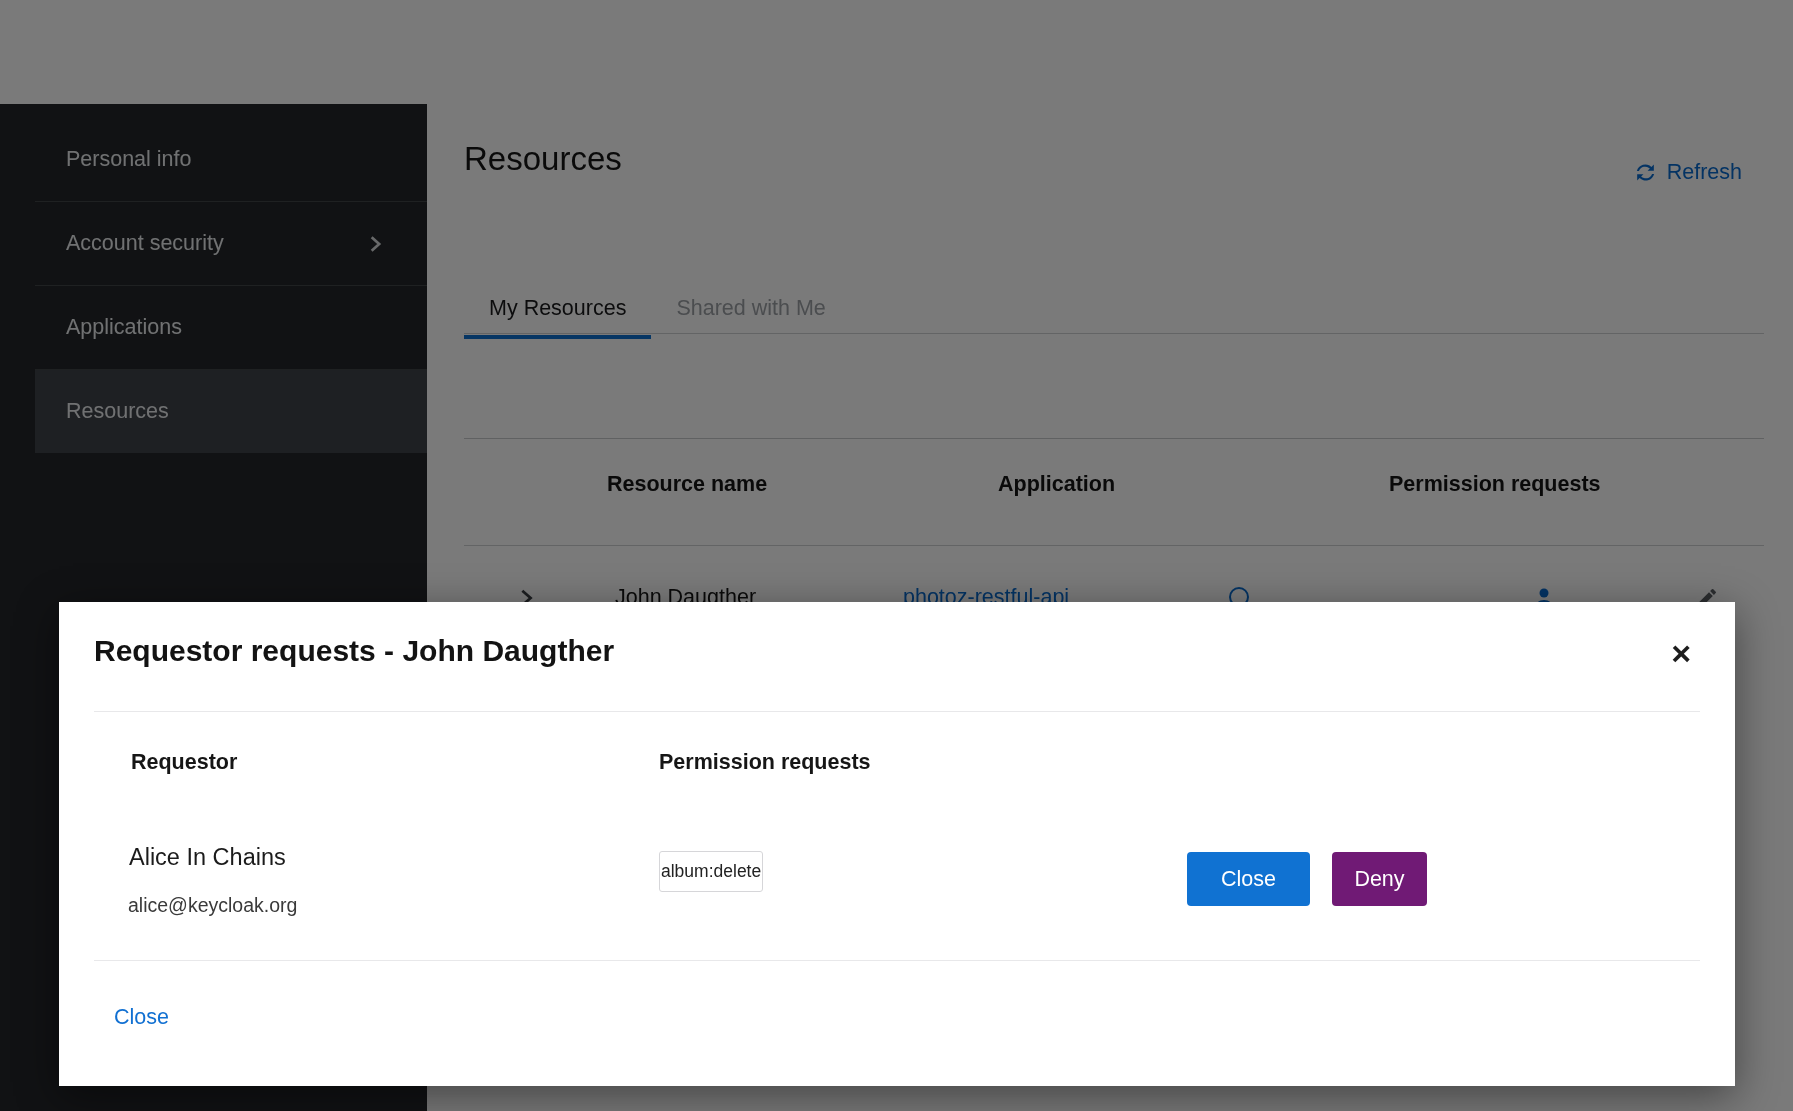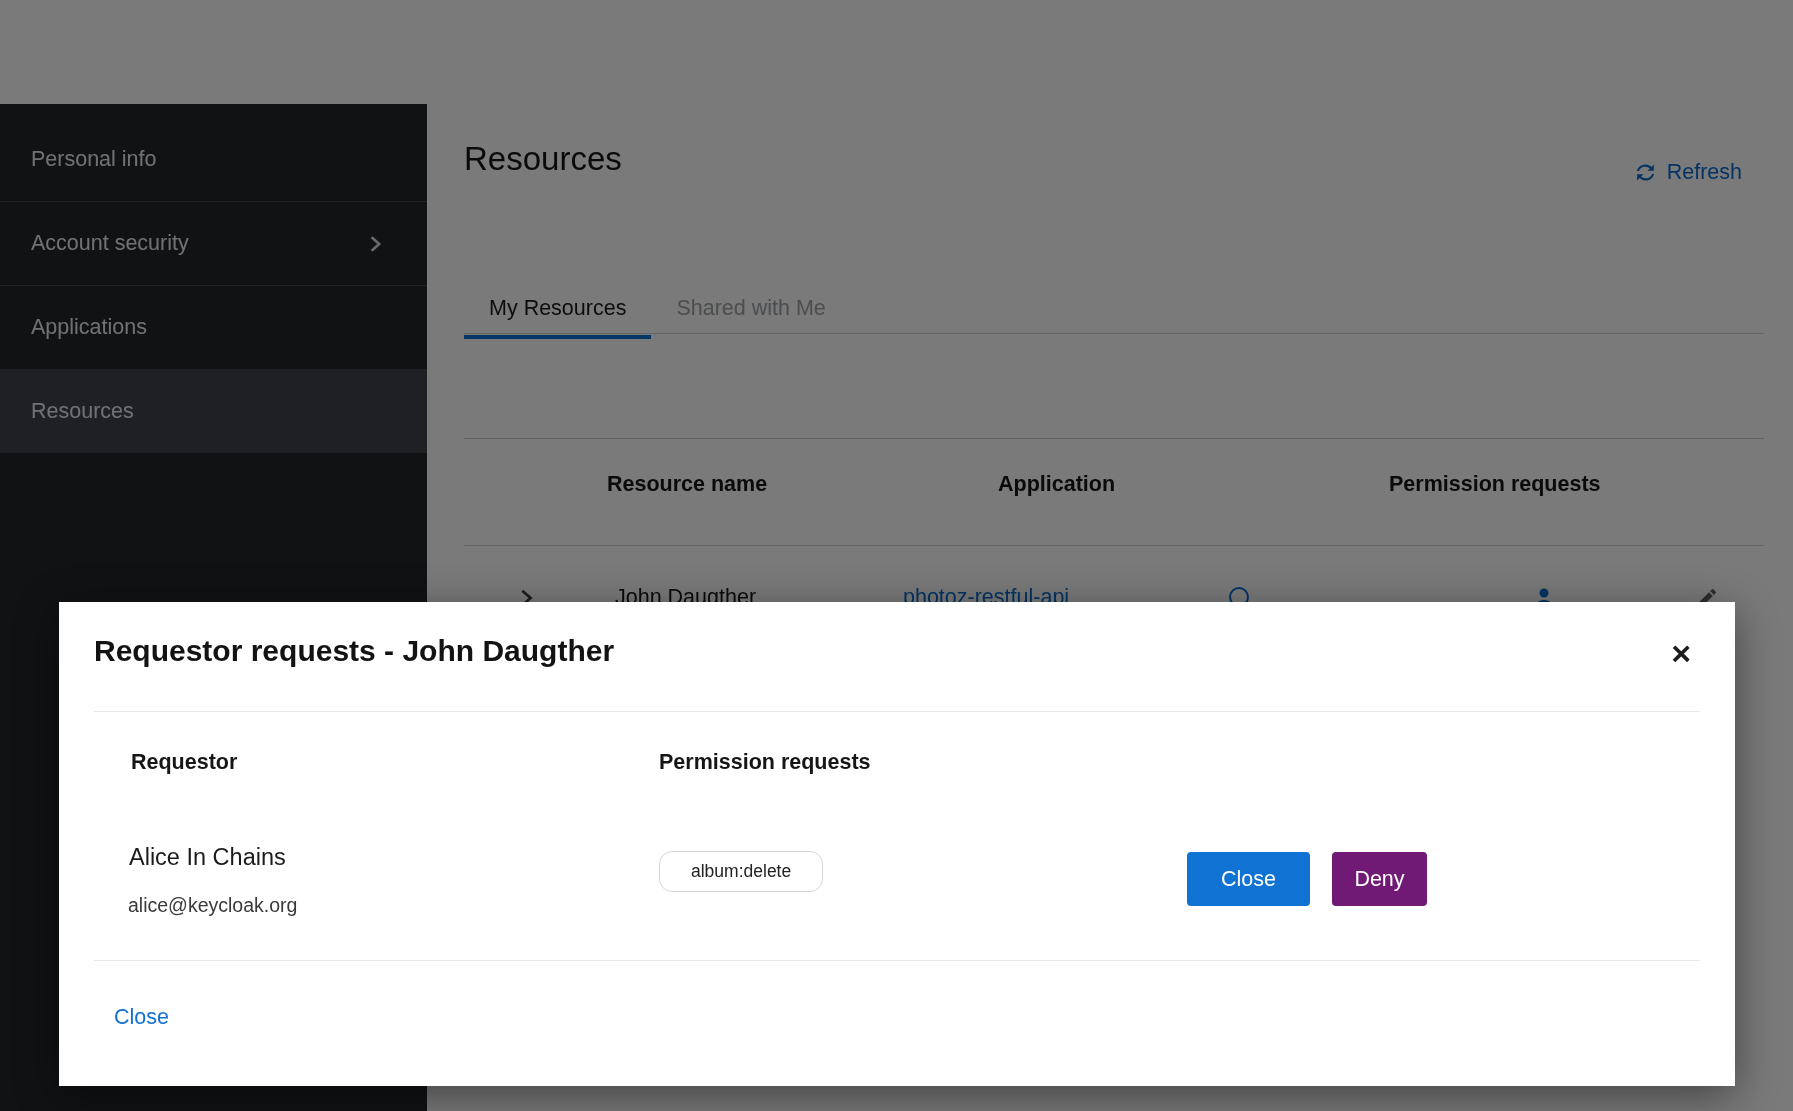--- a/index.html
+++ b/index.html
@@ -16,21 +16,21 @@
   .brand-text{font-size:35px;font-weight:700;letter-spacing:.5px;color:#a9aeb3;margin-left:4px;}
   .header-right{margin-left:auto;display:flex;align-items:center;gap:21px;}
   .signout{height:52px;padding:0 27px;background:#fbfbfb;border:none;border-radius:3px;
     color:#0a6cd0;font-size:21.5px;cursor:pointer;font-family:inherit;}
   .username{color:#eef0f2;font-size:21.5px;}
 
   
   .sidebar{position:absolute;left:0;top:104px;width:427px;height:1007px;background:#24272b;
     padding-top:14px;box-sizing:border-box;z-index:1;}
   .nav-item{position:relative;height:83px;display:flex;align-items:center;padding-left:31px;
-    color:#ebedef;font-size:21.5px;cursor:pointer;border-bottom:1px solid rgba(255,255,255,0.14);}
+    color:#ebedef;font-size:21.5px;cursor:pointer;border-bottom:1px solid rgba(255,255,255,0.14);margin-left:35px;}
   .nav-item.last{border-bottom:none;}
   .nav-item.active{background:#3f434a;}
   .nav-item .chev{position:absolute;right:42px;top:50%;transform:translateY(-50%);}
 
   
   .content{position:absolute;left:427px;top:104px;width:1366px;height:1007px;background:#ffffff;z-index:1;}
   .page-title{position:absolute;left:37px;top:36px;margin:0;font-size:33px;font-weight:500;color:#161616;}
   .refresh{position:absolute;right:51px;top:56px;display:flex;align-items:center;gap:9px;
     color:#0a6cd0;font-size:21.5px;text-decoration:none;cursor:pointer;}
   .tabs{position:absolute;left:37px;top:186px;display:flex;z-index:1;}
@@ -57,21 +57,21 @@
     box-shadow:0 10px 40px rgba(0,0,0,0.45);}
   .modal-title{position:absolute;left:35px;top:32px;margin:0;font-size:30px;font-weight:700;color:#131313;}
   .modal-close{position:absolute;right:40px;top:30px;background:none;border:none;cursor:pointer;
     font-size:34px;font-weight:700;color:#1d1d1d;line-height:1;padding:4px;font-family:inherit;}
   .modal-divider{position:absolute;left:35px;right:35px;height:1px;background:#e8e8ea;}
   .mdiv-top{top:109px;} .mdiv-bottom{top:358px;}
   .mcol-h{position:absolute;top:148px;font-size:21.5px;font-weight:700;color:#161616;}
   .mcol-requestor{left:72px;} .mcol-permreq{left:600px;}
   .req-name{position:absolute;left:70px;top:242px;font-size:23.5px;color:#1b1b1b;}
   .req-email{position:absolute;left:69px;top:292px;font-size:19.5px;color:#3a3a3a;}
-  .chip{position:absolute;left:600px;top:249px;padding:9px 31px;border:1px solid #d6d6d9;border-radius:13px;
+  .chip{position:absolute;left:600px;top:249px;padding:9px 1px;border:1px solid #d6d6d9;border-radius:3px;
     font-size:17.5px;color:#222;background:#fff;}
   .btn{position:absolute;top:250px;height:54px;border:none;border-radius:4px;color:#fff;
     font-size:21.5px;cursor:pointer;font-family:inherit;}
   .btn-accept{left:1128px;width:123px;background:#1072d2;}
   .btn-deny{left:1273px;width:95px;background:#701a75;}
   .modal-close-link{position:absolute;left:55px;top:403px;font-size:21.5px;color:#1170d2;
     text-decoration:none;cursor:pointer;}
 
   svg{display:block;}
 </style>

